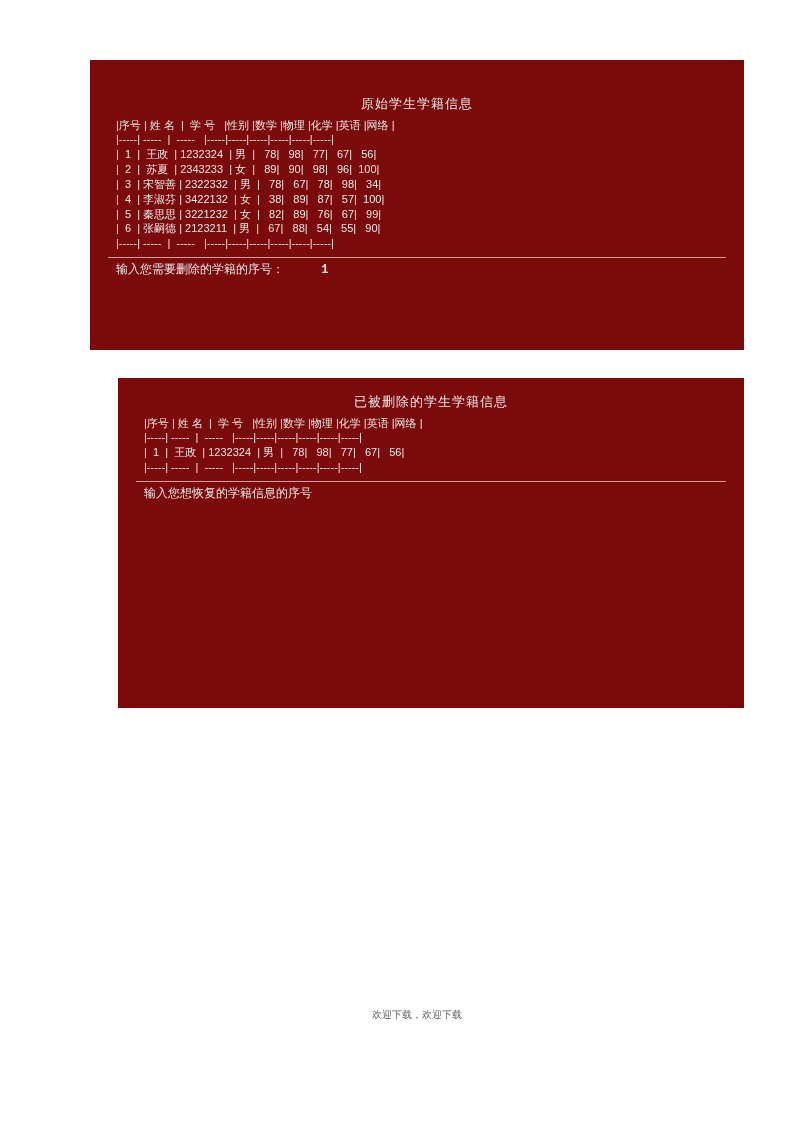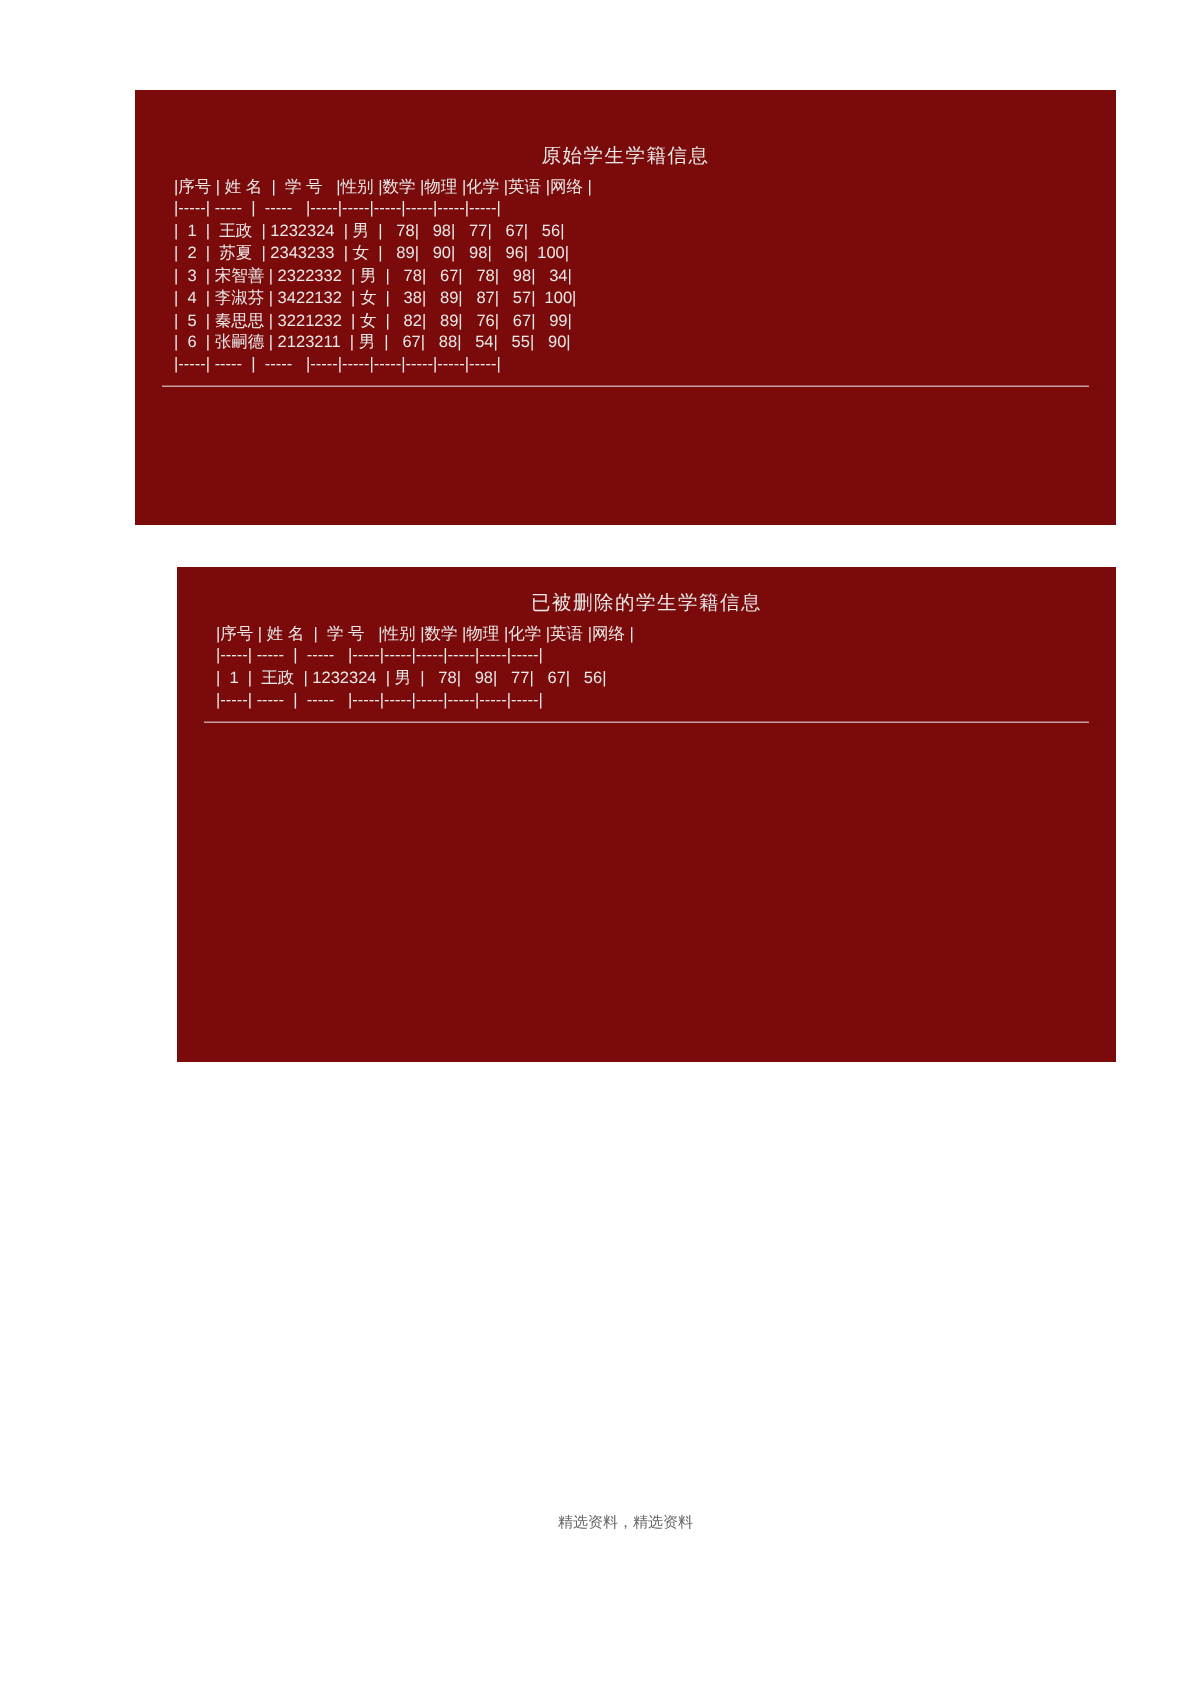--- a/index.html
+++ b/index.html
@@ -63,25 +63,32 @@
     <div class="tbl" id="table-top">|序号 | 姓 名  |  学 号   |性别 |数学 |物理 |化学 |英语 |网络 |
 |-----| -----  |  -----   |-----|-----|-----|-----|-----|-----|
 |  1  |  王政  | 1232324  | 男  |   78|   98|   77|   67|   56|
 |  2  |  苏夏  | 2343233  | 女  |   89|   90|   98|   96|  100|
 |  3  | 宋智善 | 2322332  | 男  |   78|   67|   78|   98|   34|
 |  4  | 李淑芬 | 3422132  | 女  |   38|   89|   87|   57|  100|
 |  5  | 秦思思 | 3221232  | 女  |   82|   89|   76|   67|   99|
 |  6  | 张嗣德 | 2123211  | 男  |   67|   88|   54|   55|   90|
 |-----| -----  |  -----   |-----|-----|-----|-----|-----|-----|</div>
     <hr class="hr-long">
+    <div class="prompt">
+      <span>输入您需要删除的学籍的序号：</span>
+      <span class="prompt-val">1</span>
+    </div>
   </div>
 
   <div class="console second">
     <div class="title">已被删除的学生学籍信息</div>
     <div class="tbl" id="table-bottom">|序号 | 姓 名  |  学 号   |性别 |数学 |物理 |化学 |英语 |网络 |
 |-----| -----  |  -----   |-----|-----|-----|-----|-----|-----|
 |  1  |  王政  | 1232324  | 男  |   78|   98|   77|   67|   56|
 |-----| -----  |  -----   |-----|-----|-----|-----|-----|-----|</div>
     <hr class="hr-long">
+    <div class="prompt">
+      <span>输入您想恢复的学籍信息的序号</span>
+    </div>
   </div>
 
-  <div class="footer">精选资料，精选资料</div>
+  <div class="footer">欢迎下载，欢迎下载</div>
 </div>
 
 </body></html>

